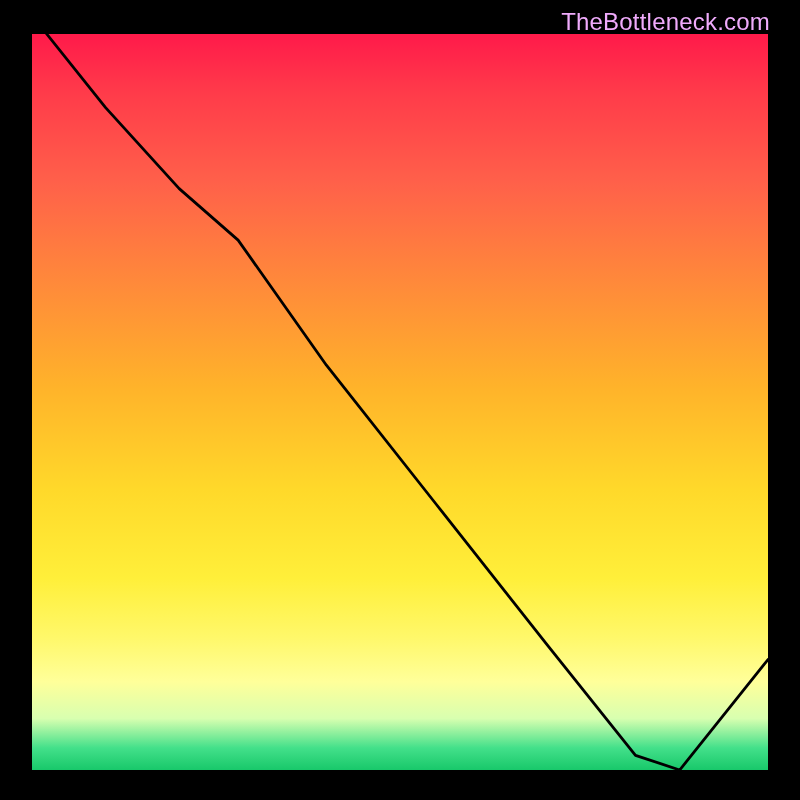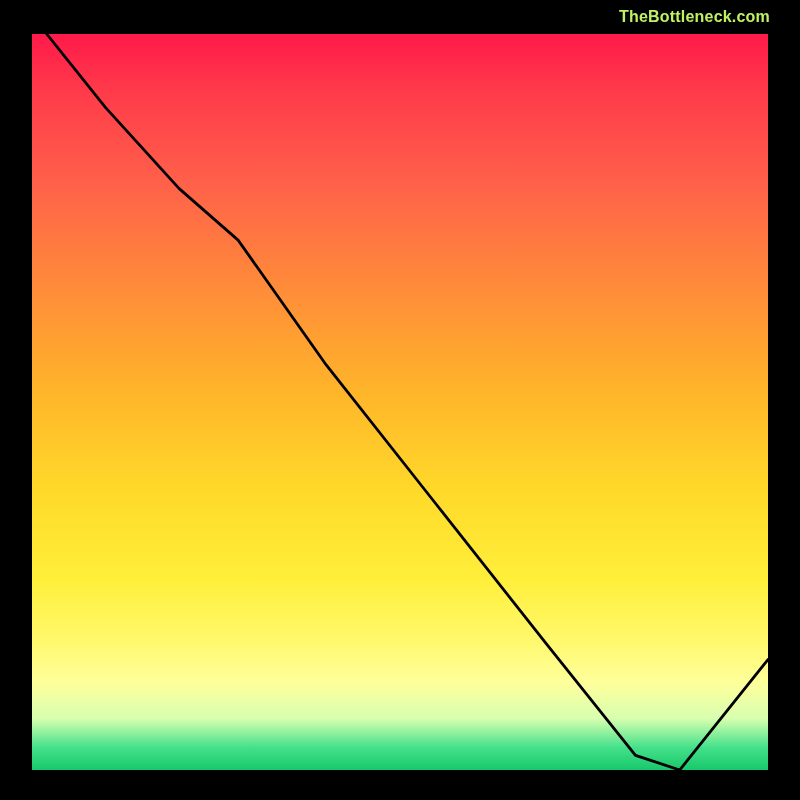--- a/index.html
+++ b/index.html
@@ -31,23 +31,23 @@
       #ffff9a 88%,
       #d8ffb0 93%,
       #43e08a 97%,
       #18c86a 100%
     );
   }
   .attribution {
     position: absolute;
     top: 8px;
     right: 30px;
-    color: #bef264;
-    font-size: 16px;
-    font-weight: 700;
+    color: #f0abfc;
+    font-size: 24px;
+    font-weight: 400;
     letter-spacing: 0.2px;
   }
   svg.curve {
     position: absolute;
     left: 0;
     top: 0;
     width: 736px;
     height: 736px;
   }
   .xlabel {

